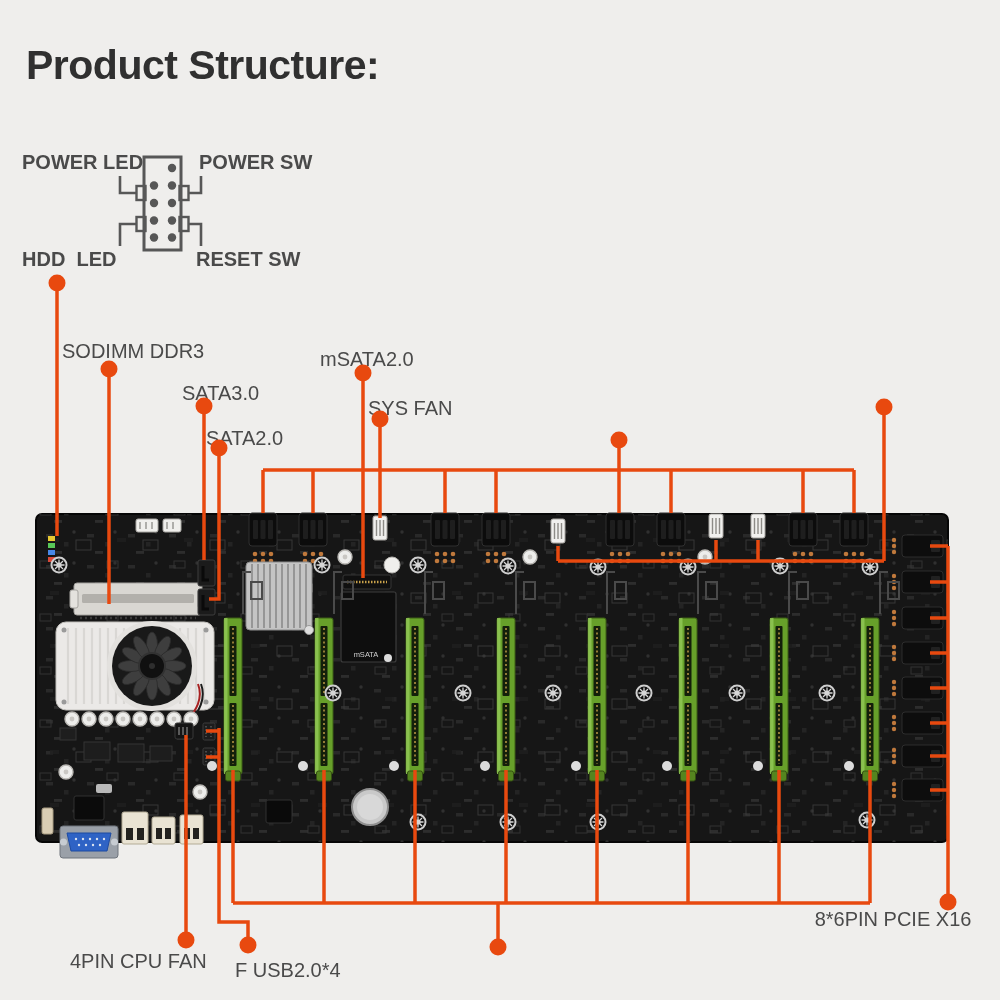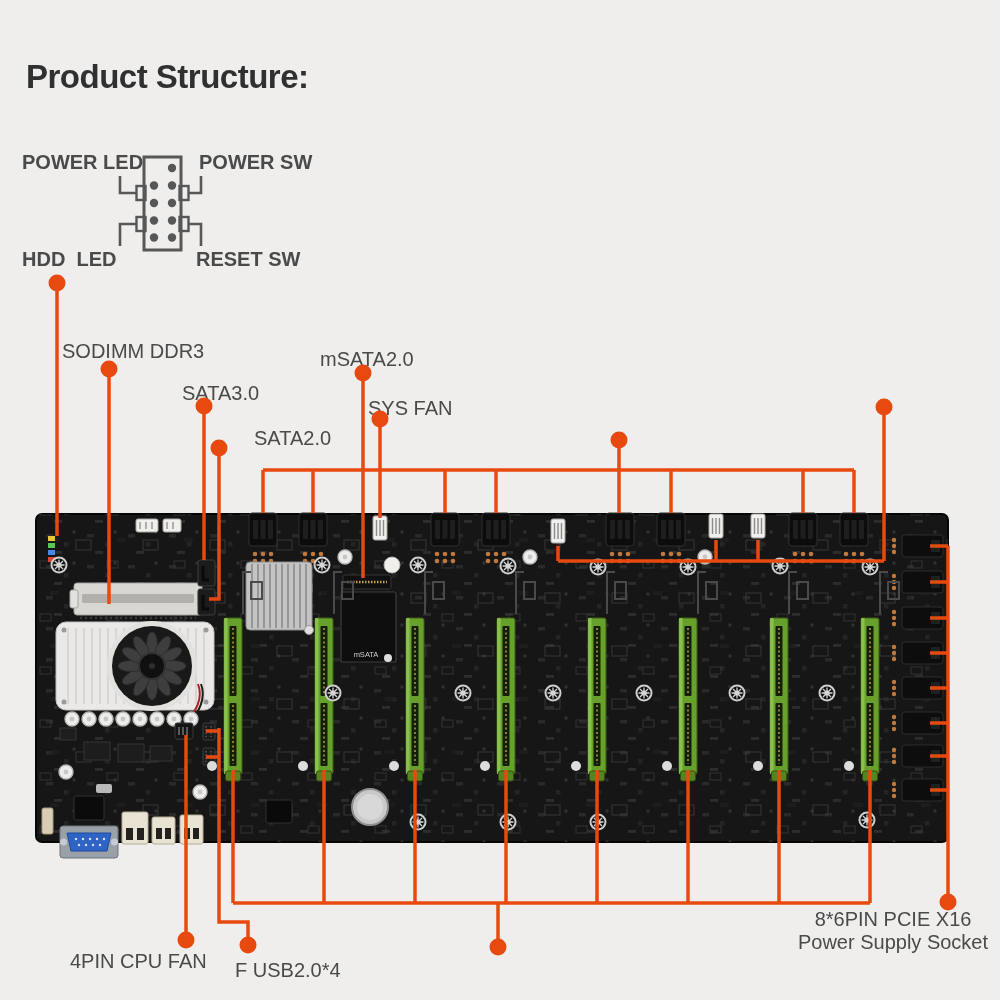--- a/index.html
+++ b/index.html
@@ -2,22 +2,22 @@
 <html style="--background: #efeeec; --accent: #e8490f; --label-text: #4a4a4a; --title-text: #303030; --diagram-gray: #575757; --pcb: #161616; --slot-green: #67a02a; --vga-blue: #2f63c5;"><head>
 <meta charset="utf-8">
 <style>
   html,body{margin:0;padding:0;}
   .stage{
     position:relative; width:1000px; height:1000px; overflow:hidden;
     background:var(--background,#efeeec);
     font-family:"Liberation Sans", sans-serif;
   }
   .title{
-    position:absolute; left:26px; top:58px;
-    font-size:33px; font-weight:700; letter-spacing:-0.5px;
+    position:absolute; left:26px; top:42px;
+    font-size:41px; font-weight:700; letter-spacing:-0.5px;
     color:var(--title-text,#303030);
     text-align:right;
   }
   .lbl{
     position:absolute; font-size:20px; color:var(--label-text,#4a4a4a);
     white-space:nowrap; line-height:22px;
   }
   .fp{ white-space:pre;font-weight:bold; }
   .lbl.two-line{ white-space:normal; text-align:center; line-height:23px; }
   svg.canvas{ position:absolute; left:0; top:0; }
@@ -32,28 +32,27 @@
 
   <div class="title">Product Structure:</div>
 
   <div class="lbl fp" style="left:22px;top:151px;">POWER LED</div>
   <div class="lbl fp" style="left:199px;top:151px;text-align:right;">POWER SW</div>
   <div class="lbl fp" style="left:22px;top:248px;">HDD  LED</div>
   <div class="lbl fp" style="left:196px;top:248px;">RESET SW</div>
 
   <div class="lbl" style="left:62px;top:340px;">SODIMM DDR3</div>
   <div class="lbl" style="left:182px;top:382px;">SATA3.0</div>
-  <div class="lbl" style="left:206px;top:427px;padding-left:48px;">SATA2.0</div>
+  <div class="lbl" style="left:206px;top:427px;">SATA2.0</div>
   <div class="lbl" style="left:320px;top:348px;">mSATA2.0</div>
   <div class="lbl" style="left:368px;top:397px;">SYS FAN</div>
   <div class="lbl" style="left:70px;top:950px;">4PIN CPU FAN</div>
   <div class="lbl" style="left:235px;top:959px;">F USB2.0*4</div>
   <div class="lbl two-line" style="left:783px;top:908px;width:220px;">
     <span>8*6PIN PCIE X16</span><br>
-    <span>Power Supply Socket</span>
   </div>
 
   <svg class="canvas" width="1000" height="1000" viewBox="0 0 1000 1000">
     <defs>
       <pattern id="tex1" width="41" height="31" patternUnits="userSpaceOnUse">
         <rect x="5" y="7" width="7" height="3.5" fill="#2c2c2c"></rect>
         <rect x="23" y="15" width="4.5" height="4.5" fill="#262626"></rect>
         <rect x="13" y="24" width="8" height="2.8" fill="#313131"></rect>
         <circle cx="33" cy="5" r="1.7" fill="#343434"></circle>
       </pattern>

